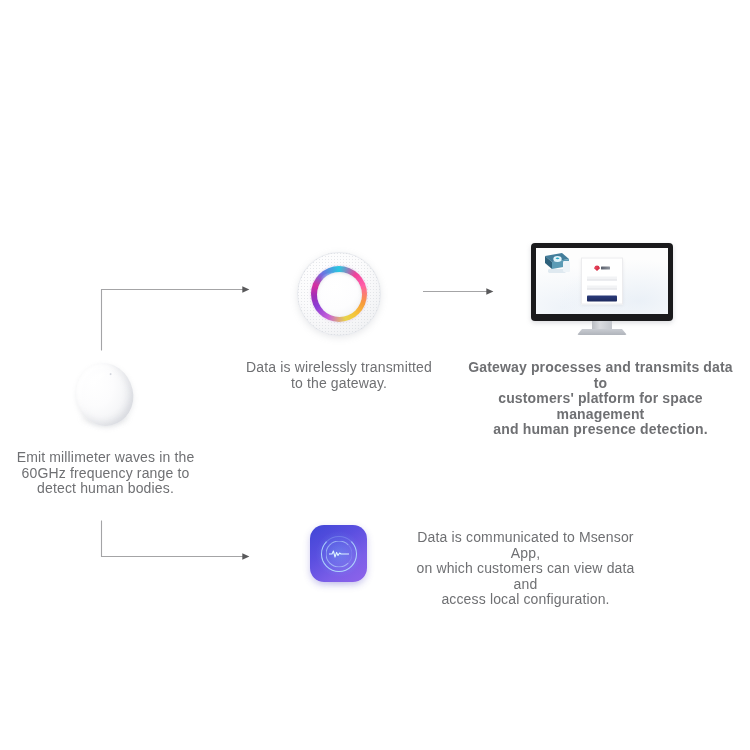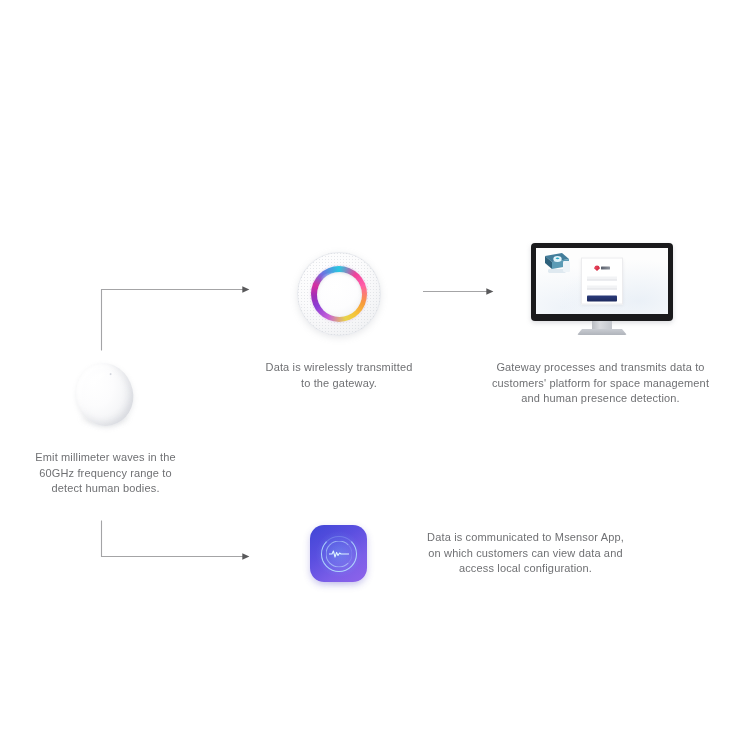--- a/index.html
+++ b/index.html
@@ -20,21 +20,21 @@
     position: absolute;
     left: 0; top: 0;
     width: 750px; height: 750px;
   }
 
   
   .caption {
     position: absolute;
     text-align: center;
     color: #6f7073;
-    font-size: 11px;
+    font-size: 14px;
     line-height: 15.5px;
     letter-spacing: 0.15px;
     white-space: pre-line;
   }
 
   
   #connectors {
     position: absolute;
     left: 0; top: 0;
     width: 750px; height: 750px;
@@ -359,21 +359,21 @@
           </div>
           <div class="login-field"></div>
           <div class="login-field"></div>
           <div class="login-btn"></div>
         </div>
       </div>
     </div>
     <div class="mon-neck"></div>
     <div class="mon-base"></div>
   </div>
-  <div class="caption" style="left: 463px; top: 360px; width: 275px;">Gateway processes and transmits data to
+  <div class="caption" style="left: 463px; top: 360px; width: 275px; font-weight: bold;">Gateway processes and transmits data to
 customers' platform for space management
 and human presence detection.</div>
 
   <div class="appicon-wrap">
     <div class="appicon-shadow"></div>
     <div class="appicon">
       <div class="appicon-glow"></div>
       <div class="appicon-ring"></div>
       <div class="appicon-ring2"></div>
       <svg class="appicon-wave" viewBox="0 0 20 10">

